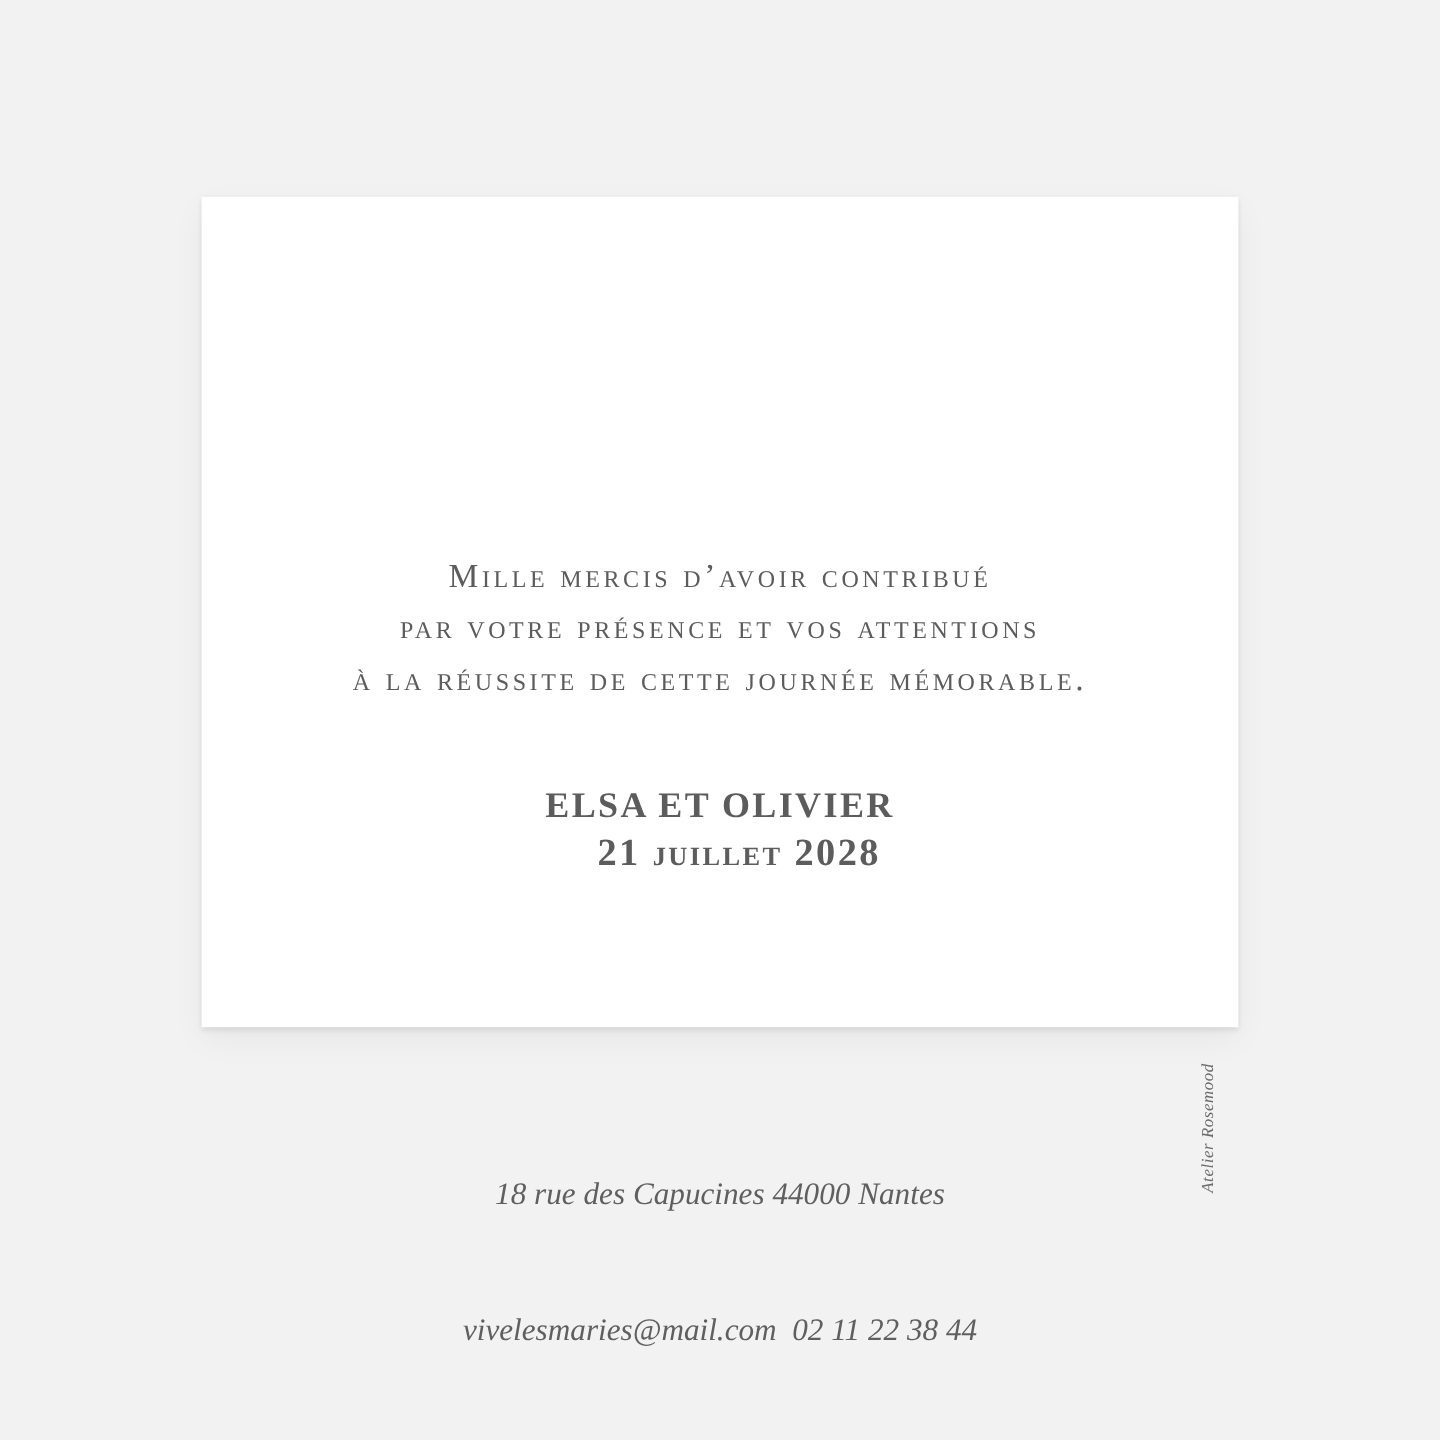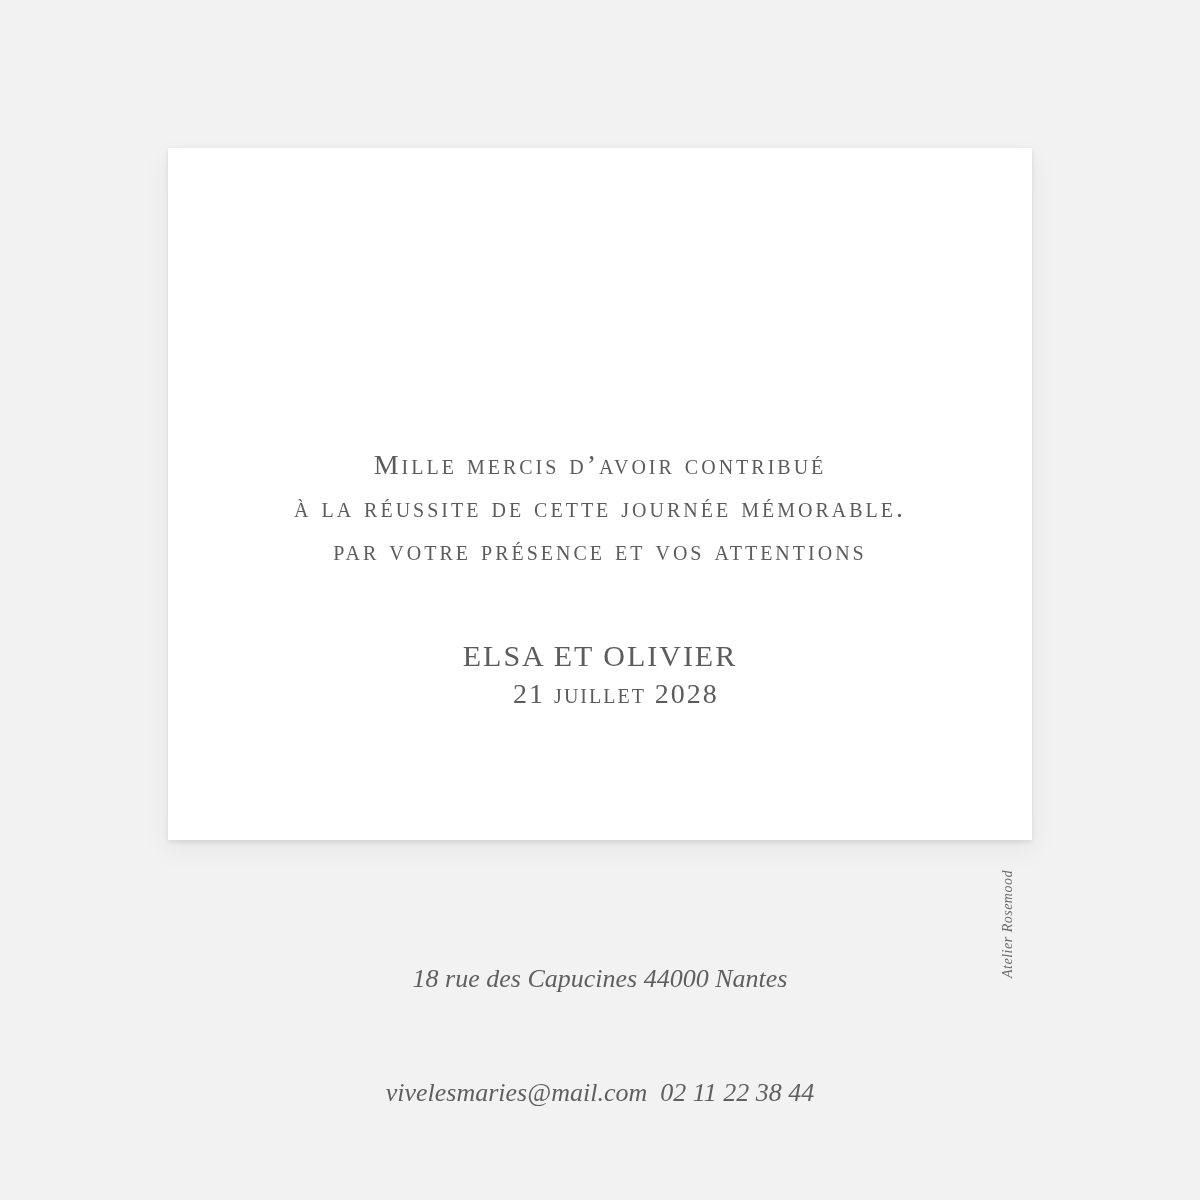--- a/index.html
+++ b/index.html
@@ -10,21 +10,21 @@
     width: 1200px;
     height: 1200px;
     background: #f2f2f3;
     position: relative;
     font-family: "Liberation Serif", "DejaVu Serif", serif;
     overflow: hidden;
   }
   .card {
     position: absolute;
     left: 168px;
-    top: 148px;
+    top: 164px;
     width: 864px;
     height: 692px;
     background: #ffffff;
     box-shadow: 0 2px 5px rgba(0,0,0,0.10), 0 10px 28px rgba(0,0,0,0.05);
   }
   .message {
     position: absolute;
     top: 295px;
     left: 0;
     right: 0;
@@ -35,29 +35,30 @@
     letter-spacing: 3px;
     color: #5c5c5c;
   }
   .signature {
     position: absolute;
     top: 490px;
     left: 0;
     right: 0;
     text-align: center;
     color: #5c5c5c;
+    font-weight: bold;
   }
   .names {
     font-size: 30px;
     letter-spacing: 2px;
     line-height: 36px;
   }
   .date {
     font-variant: small-caps;
-    font-size: 28px;
+    font-size: 32px;
     letter-spacing: 2px;
     line-height: 36px;
     margin-top: 2px;
     padding-left: 32px;
   }
   .contact {
     position: absolute;
     top: 736px;
     left: 0;
     right: 0;
@@ -80,22 +81,22 @@
     white-space: nowrap;
   }
 </style>
 </head>
 <body>
 
 <div class="card">
 
   <div class="message">
     <div>Mille mercis d’avoir contribué</div>
+    <div>par votre présence et vos attentions</div>
     <div>à la réussite de cette journée mémorable.</div>
-    <div>par votre présence et vos attentions</div>
   </div>
 
   <div class="signature">
     <div class="names">ELSA ET OLIVIER</div>
     <div class="date">21 juillet 2028</div>
   </div>
 
   <div class="contact">
     <div>18 rue des Capucines 44000 Nantes</div>
     <div>vivelesmaries@mail.com  02 11 22 38 44</div>

